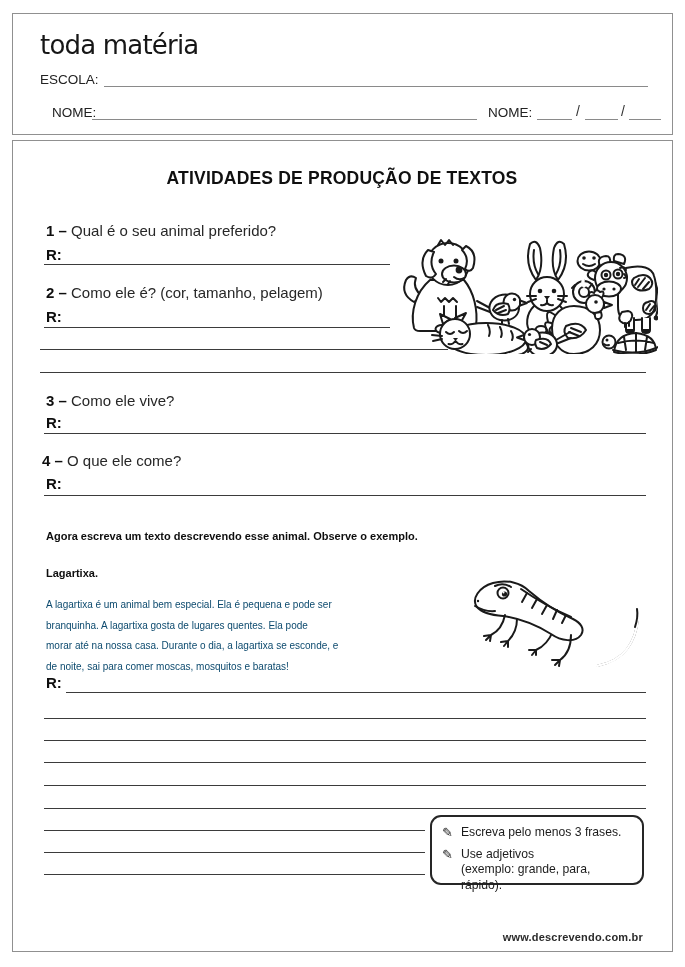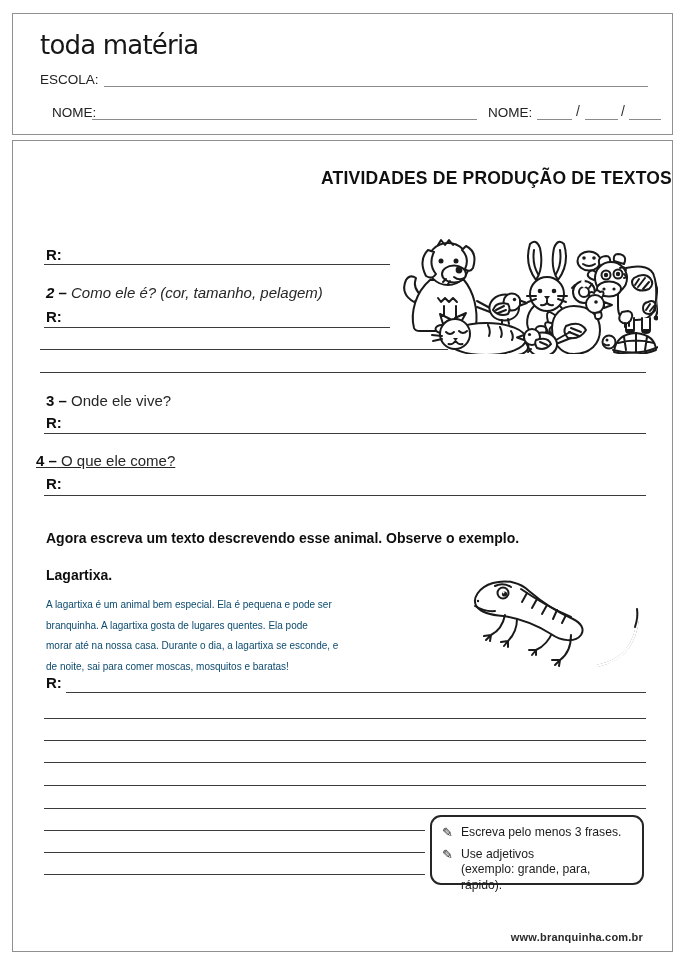--- a/index.html
+++ b/index.html
@@ -5,27 +5,27 @@
   html,body{margin:0;padding:0;background:#ffffff;}
   .page{position:relative;width:685px;height:967px;background:#fff;overflow:hidden;
         font-family:"Liberation Sans", sans-serif;color:#1e1e1e;}
   .abs{position:absolute;}
   .box{position:absolute;border:1px solid #909090;background:#fff;}
   .logo{position:absolute;font-family:"DejaVu Sans", sans-serif;font-weight:400;
         font-size:26px;color:#161616;letter-spacing:-0.8px;}
   .lbl{position:absolute;font-size:13.5px;color:#222;}
   .gline{position:absolute;border-top:1.4px solid #8a8a8a;}
   .slash{position:absolute;font-size:14px;color:#333;}
-  .title{position:absolute;left:12px;width:660px;text-align:right;
+  .title{position:absolute;left:12px;width:660px;text-align:center;
          font-size:17.5px;font-weight:700;color:#101010;letter-spacing:0.2px;}
   .q{position:absolute;font-size:15px;color:#272727;}
   .q b{color:#0e0e0e;}
   .r{position:absolute;font-size:15px;font-weight:700;color:#0e0e0e;}
   .line{position:absolute;border-top:1.7px solid #3b3b3b;}
-  .sect{position:absolute;font-size:14px;font-weight:700;color:#0e0e0e;}
+  .sect{position:absolute;font-size:11px;font-weight:700;color:#0e0e0e;}
   .para{position:absolute;font-size:10px;line-height:20.5px;color:#0c4a6e;
         white-space:pre-line;width:440px;}
   .tipbox{position:absolute;border:2px solid #262626;border-radius:11px;background:#fff;
           padding:8px 8px 6px 10px;box-sizing:border-box;}
   .tiprow{display:flex;gap:8px;align-items:flex-start;margin-bottom:6px;}
   .tipicon{font-size:13px;line-height:15px;color:#1a1a1a;flex:0 0 auto;}
   .tiptext{font-size:12.2px;line-height:15.5px;color:#1c1c1c;white-space:pre-line;}
   .footer{position:absolute;font-size:11px;font-weight:700;color:#2b2b2b;letter-spacing:0.2px;}
   
   .ln{fill:none;stroke:#1a1a1a;stroke-width:2;stroke-linecap:round;stroke-linejoin:round;}
@@ -51,24 +51,25 @@
   <div class="gline" style="left:537px;top:119px;width:35px;"></div>
   <span class="slash" style="left:576px;top:103px;">/</span>
   <div class="gline" style="left:585px;top:119px;width:33px;"></div>
   <span class="slash" style="left:621px;top:103px;">/</span>
   <div class="gline" style="left:629px;top:119px;width:32px;"></div>
 
   <div class="box" style="left:12px;top:140px;width:659px;height:810px;"></div>
 
   <div class="title" style="top:168px;">ATIVIDADES DE PRODUÇÃO DE TEXTOS</div>
 
+  <div class="q" style="left:46px;top:222px;"><b>1 –</b> <span>Qual é o seu animal preferido?</span></div>
   <div class="r" style="left:46px;top:246px;">R:</div>
   <div class="line" style="left:44px;top:264px;width:346px;"></div>
 
-  <div class="q" style="left:46px;top:284px;font-style:italic;"><b>2 –</b> <span>Como ele é? (cor, tamanho, pelagem)</span></div>
+  <div class="q" style="left:46px;top:284px;"><b>2 –</b> <span>Como ele é? (cor, tamanho, pelagem)</span></div>
   <div class="r" style="left:46px;top:308px;">R:</div>
   <div class="line" style="left:44px;top:327px;width:346px;"></div>
   <div class="line" style="left:40px;top:349px;width:408px;"></div>
   <div class="line" style="left:40px;top:372px;width:606px;"></div>
 
   <svg class="abs" style="left:398px;top:230px;" width="260" height="124" viewBox="0 0 260 124">
 
     <g>
       <circle class="fl" cx="186" cy="62" r="11"></circle>
       <circle class="ln" cx="186" cy="62" r="5"></circle>
@@ -193,25 +194,25 @@
       <path class="ln" d="M224,124 l-2,6 m0,0 h6 M246,123 l2,6 m0,0 h-6"></path>
       <circle class="fl" cx="211" cy="112" r="6.5"></circle>
       <circle class="dk" cx="209" cy="110" r="1.5"></circle>
       <path class="ln" d="M206,114 q3,2 5,1"></path>
       <path class="fl" d="M216,122 Q218,104 238,103 Q257,105 258,120 Q238,128 216,122 Z"></path>
       <path class="ln" d="M226,107 l2,13 M238,103 l0,19 M249,107 l-2,13 M220,113 Q238,108 256,113"></path>
       <path class="ln" d="M215,120 Q238,126 258,118"></path>
     </g>
   </svg>
 
-  <div class="q" style="left:46px;top:392px;"><b>3 –</b> <span>Onde ele vive?</span></div>
+  <div class="q" style="left:46px;top:392px;"><b>3 –</b> <span>Como ele vive?</span></div>
   <div class="r" style="left:46px;top:414px;">R:</div>
   <div class="line" style="left:44px;top:433px;width:602px;"></div>
 
-  <div class="q" style="left:36px;top:452px;text-decoration:underline;"><b>4 –</b> <span>O que ele come?</span></div>
+  <div class="q" style="left:42px;top:452px;"><b>4 –</b> <span>O que ele come?</span></div>
   <div class="r" style="left:46px;top:475px;">R:</div>
   <div class="line" style="left:44px;top:495px;width:602px;"></div>
 
   <div class="sect" style="left:46px;top:530px;">Agora escreva um texto descrevendo esse animal. Observe o exemplo.</div>
   <div class="sect" style="left:46px;top:567px;">Lagartixa.</div>
   <div class="para" style="left:46px;top:595px;">A lagartixa é um animal bem especial. Ela é pequena e pode ser
 branquinha. A lagartixa gosta de lugares quentes. Ela pode
 morar até na nossa casa. Durante o dia, a lagartixa se esconde, e
 de noite, sai para comer moscas, mosquitos e baratas!</div>
 
@@ -254,15 +255,15 @@
       <span class="tipicon">✎</span>
       <span class="tiptext">Escreva pelo menos 3 frases.</span>
     </div>
     <div class="tiprow">
       <span class="tipicon">✎</span>
       <span class="tiptext">Use adjetivos
 (exemplo: grande, para, rápido).</span>
     </div>
   </div>
 
-  <div class="footer" style="right:42px;top:931px;">www.branquinha.com.br</div>
+  <div class="footer" style="right:42px;top:931px;">www.descrevendo.com.br</div>
 
 </div>
 
 </body></html>

